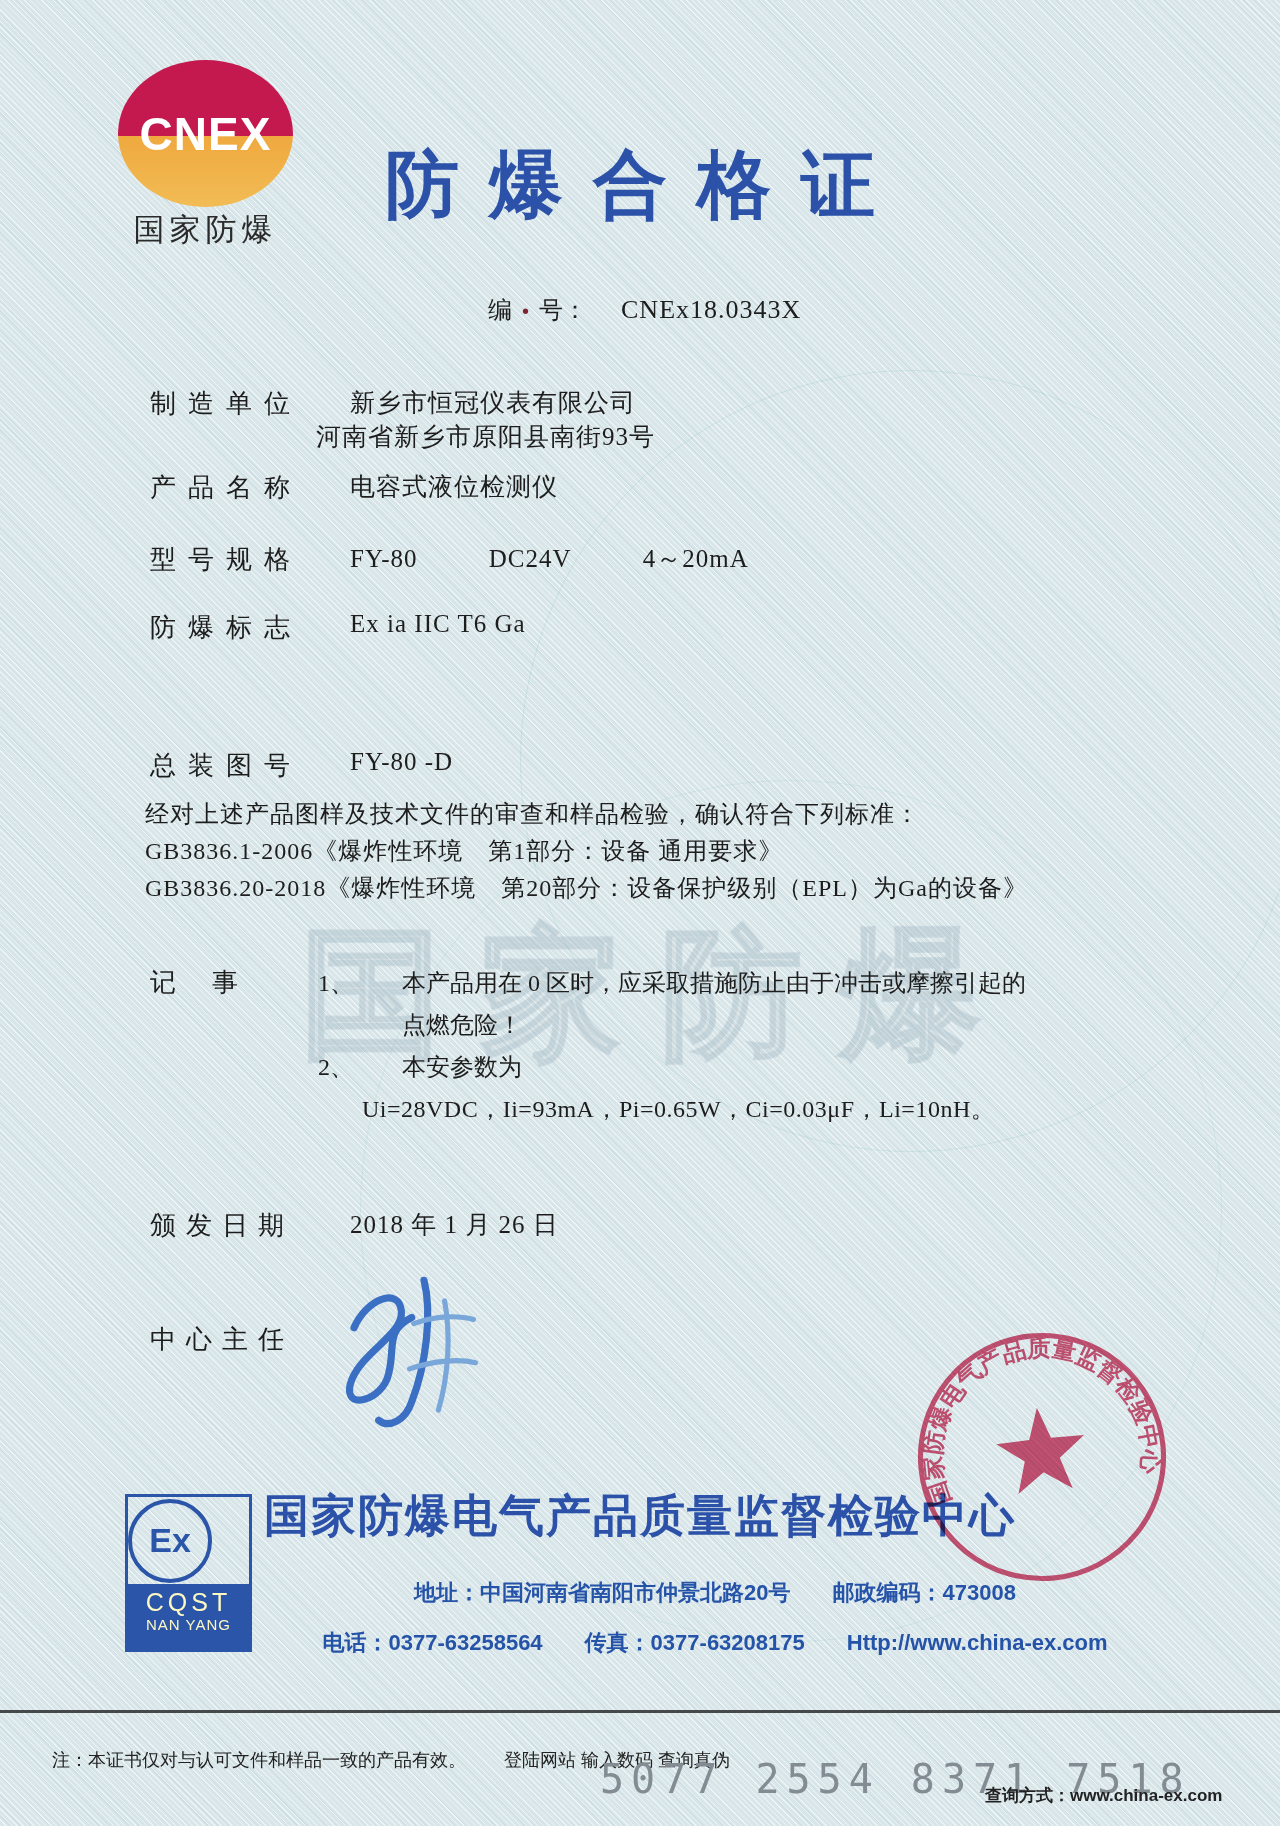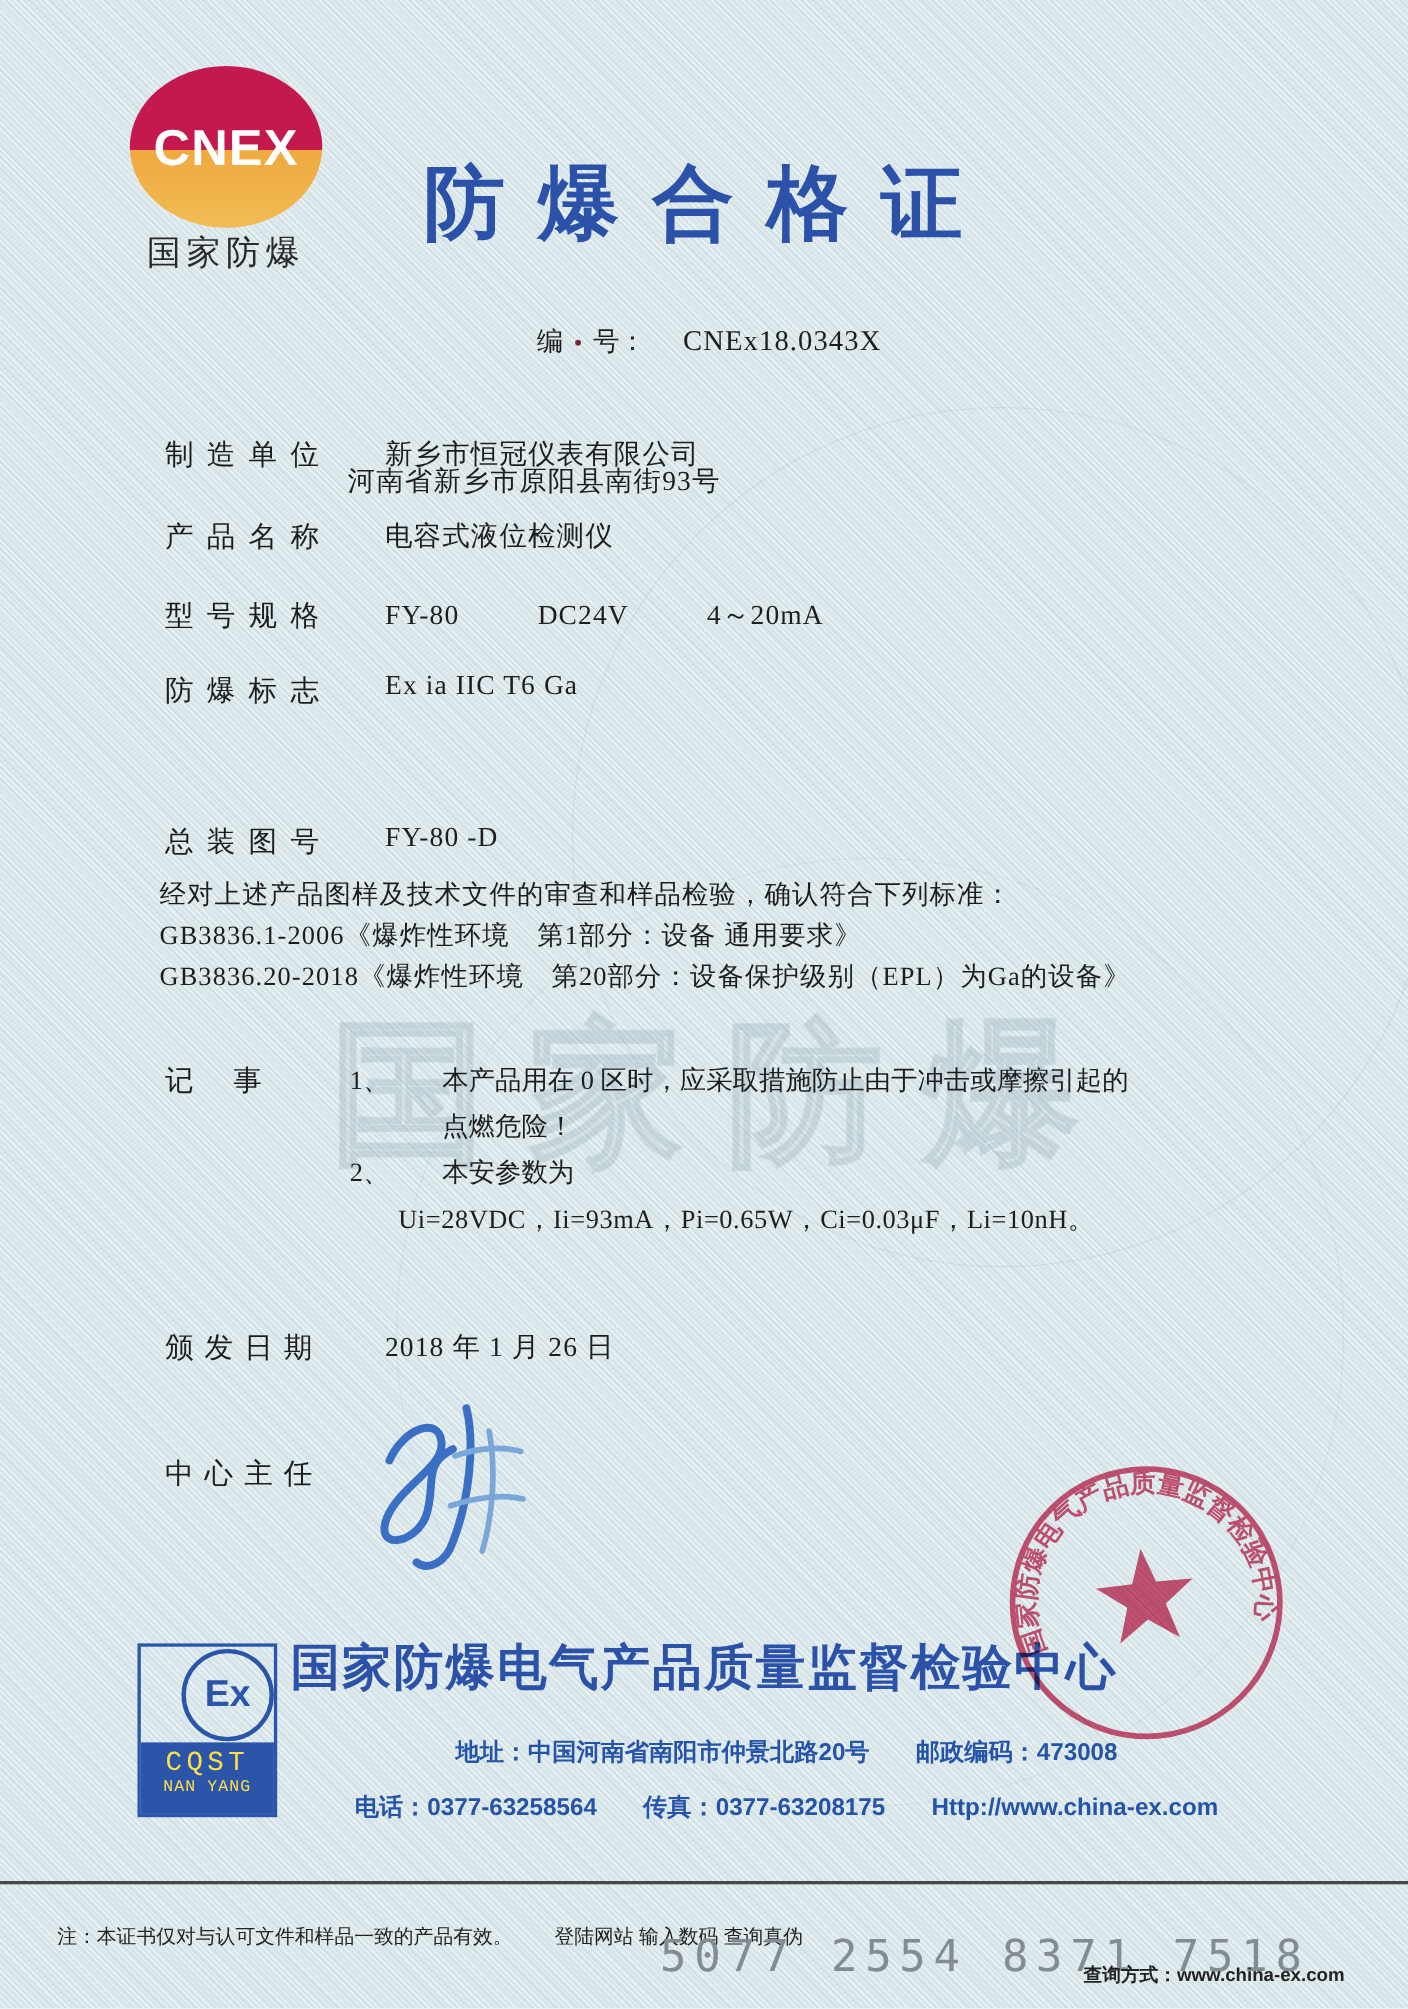--- a/index.html
+++ b/index.html
@@ -75,26 +75,26 @@
   
   .sig{left:318px;top:1268px;width:175px;height:175px;}
 
   
   .stamp{left:903px;top:1318px;width:278px;height:278px;z-index:3;transform:rotate(-6deg);
     mix-blend-mode:multiply;opacity:.92;}
 
   
   .ex-badge{left:125px;top:1494px;width:127px;height:158px;border:3px solid #2b55a8;
     box-sizing:border-box;display:flex;flex-direction:column;z-index:1;position:absolute;}
-  .ex-badge-top{flex:1;display:flex;align-items:center;justify-content:flex-end;}
+  .ex-badge-top{flex:1;display:flex;align-items:center;justify-content:flex-start;}
   .ex-circle{width:76px;height:76px;border:4px solid #2b55a8;border-radius:50%;
     display:flex;align-items:center;justify-content:center;}
   .ex-circle span{font-size:34px;font-weight:bold;color:#2b55a8;font-family:"Liberation Sans",sans-serif;}
-  .ex-badge-bottom{height:60px;background:#2b55a8;color:#fde047;text-align:center;
-    font-family:Liberation Mono, monospace;line-height:1.1;padding-top:5px;box-sizing:content-box;}
+  .ex-badge-bottom{height:60px;background:#2b55a8;color:#fef9c3;text-align:center;
+    font-family:Liberation Sans, sans-serif;line-height:1.1;padding-top:5px;box-sizing:content-box;}
   .ex-badge-bottom .l1{font-size:25px;letter-spacing:4px;font-weight:500;}
   .ex-badge-bottom .l2{font-size:15px;letter-spacing:1px;}
 
   .org-name{left:264px;top:1486px;font-size:45px;font-weight:bold;color:#2b52a8;
     letter-spacing:2px;white-space:nowrap;}
   .org-line{left:275px;width:880px;text-align:center;font-weight:bold;color:#2453a8;
     font-size:22px;white-space:nowrap;}
   .org-line .gap{display:inline-block;width:42px;}
 
   .divider{left:0;top:1710px;width:1280px;height:3px;background:#46484a;}
@@ -121,21 +121,21 @@
 
   <div class="abs title sans">防爆合格证</div>
 
   <div class="abs certno sans">
     <span>编</span>
     <span class="dot">•</span>
     <span>号：</span>
     <span class="no-val" style="font-family:'Liberation Serif',serif">CNEx18.0343X</span>
   </div>
 
-  <div class="abs row" style="top:396px">
+  <div class="abs row" style="top:386px">
     <span class="lbl sans">制造单位</span>
     <span class="val">新乡市恒冠仪表有限公司</span>
   </div>
   <div class="abs addr2" style="top:420px">河南省新乡市原阳县南街93号</div>
 
   <div class="abs row" style="top:470px">
     <span class="lbl sans">产品名称</span>
     <span class="val">电容式液位检测仪</span>
   </div>
 

